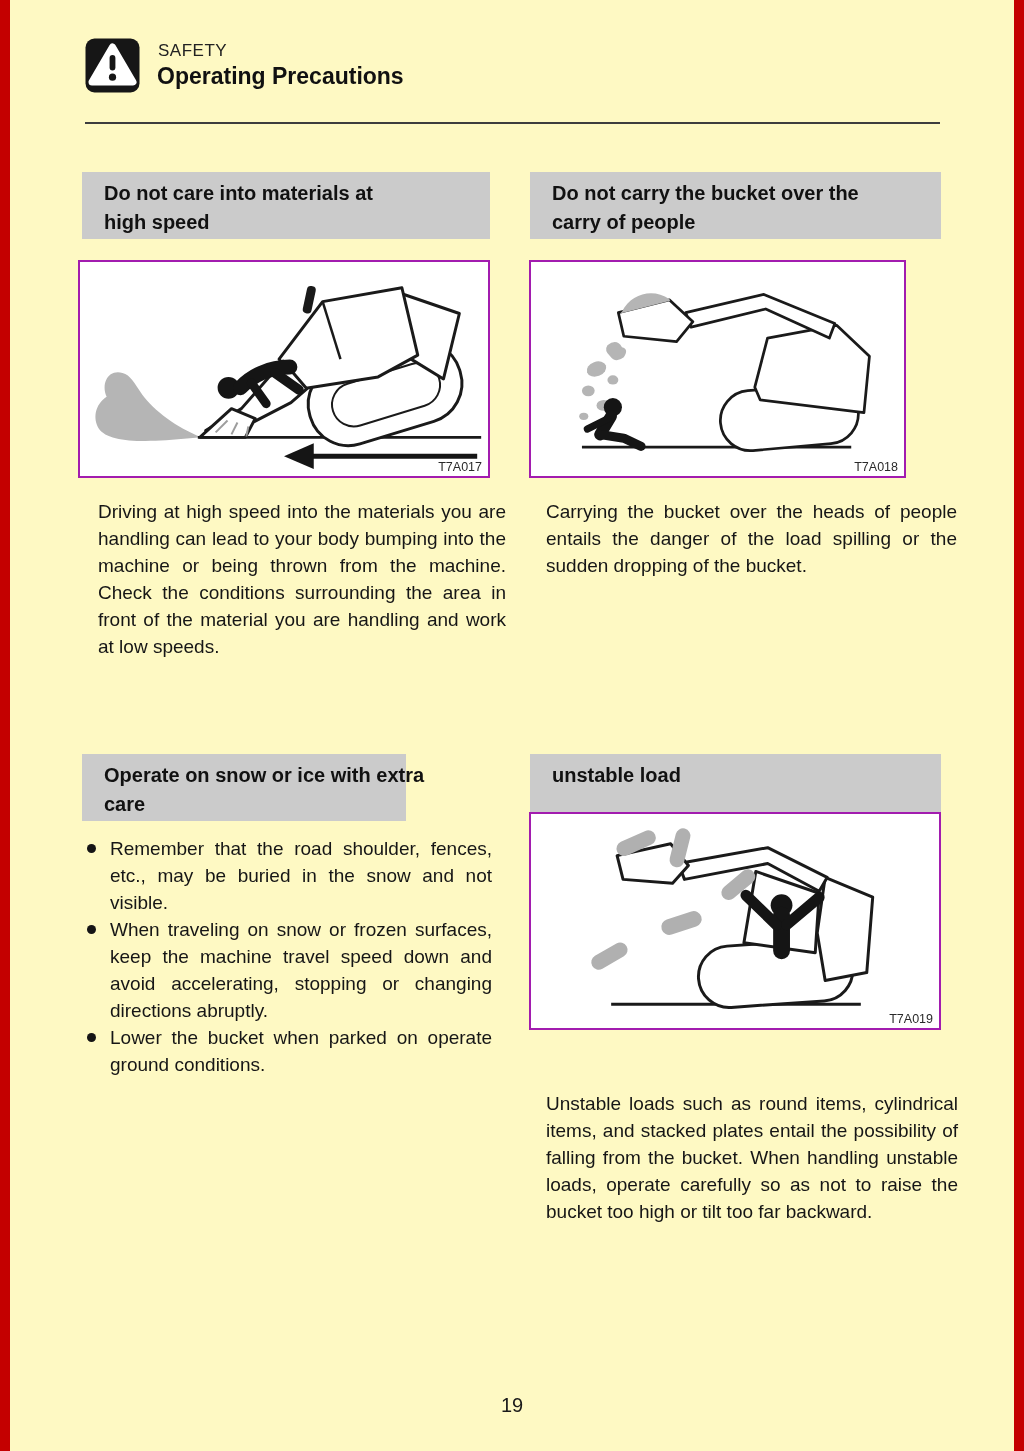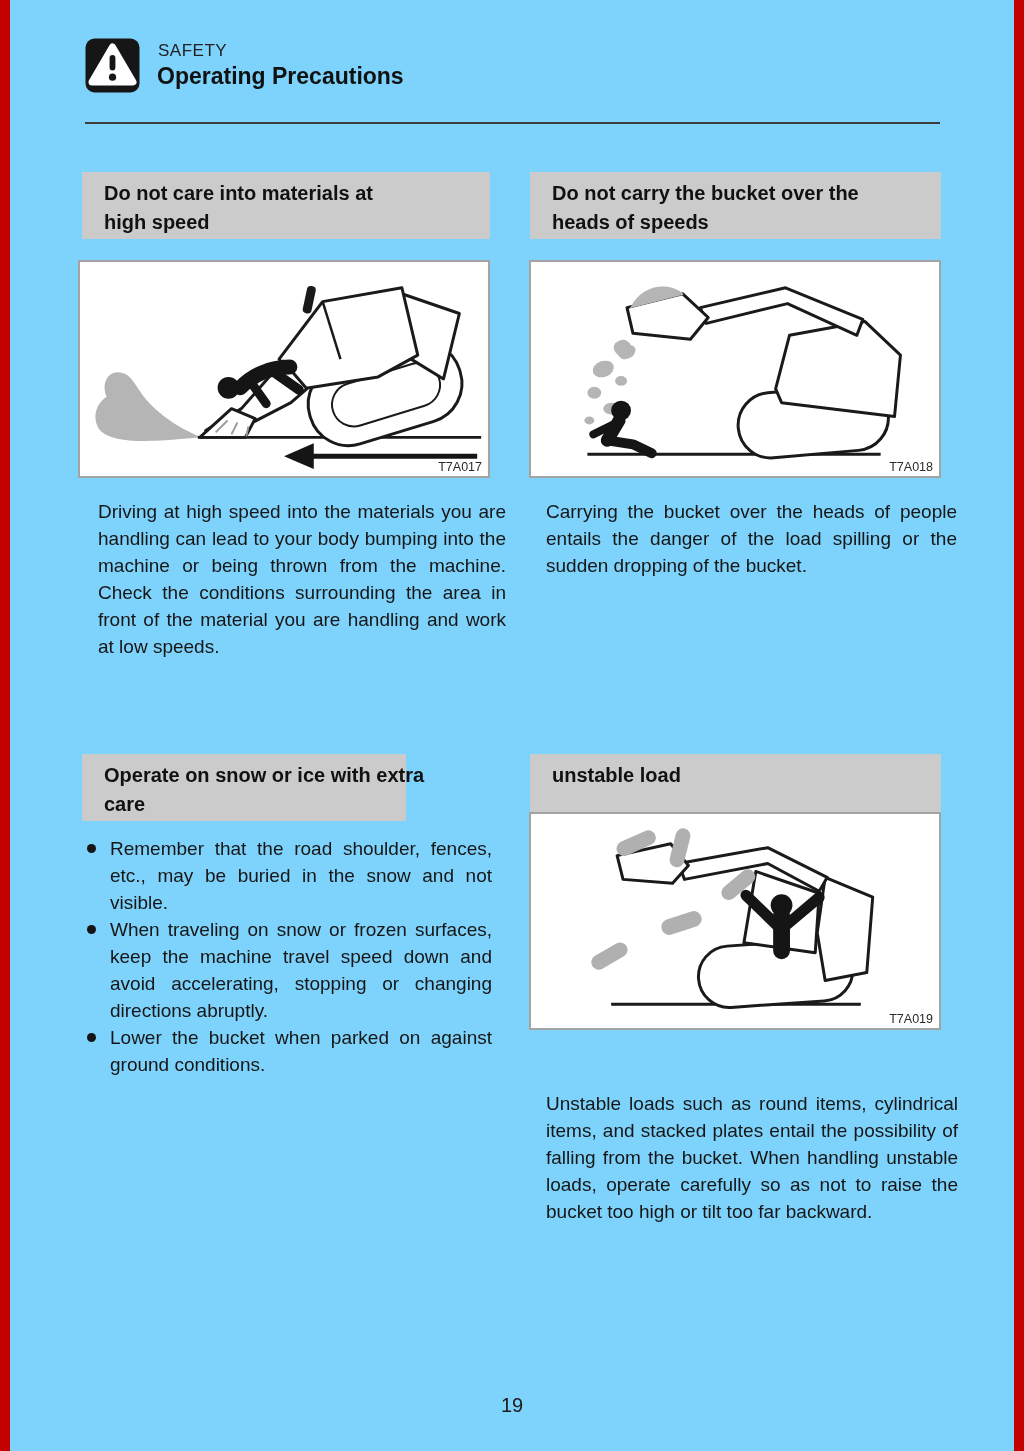--- a/index.html
+++ b/index.html
@@ -1,35 +1,35 @@
 <!DOCTYPE html>
 <html><head>
 <meta charset="utf-8">
 <style>
   html,body { margin:0; padding:0; background:#ffffff; }
   .page {
-    position:relative; width:1024px; height:1451px; background:#7dd3fc;
+    position:relative; width:1024px; height:1451px; background:#fef9c3;
     font-family:"Liberation Sans", sans-serif; color:#1a1a1a; overflow:hidden;
   }
   .edge { position:absolute; top:0; bottom:0; width:10px; background:#c40000; }
   .edge-left { left:0; } .edge-right { right:0; }
 
   .w-icon { position:absolute; left:84px; top:37px; width:57px; height:57px; }
   .kicker { position:absolute; left:158px; top:41px; font-size:17px; letter-spacing:.5px; color:#222; }
   .doc-title { position:absolute; left:157px; top:63px; font-size:23px; font-weight:bold; color:#111; }
   .rule { position:absolute; left:85px; top:122px; width:855px; height:2px; background:#3d3d3d; }
 
   .hbox {
     position:absolute; background:#cbcbcb; box-sizing:border-box;
     padding:7px 10px 0 22px; height:67px;
   }
   .hline { font-size:20px; font-weight:bold; line-height:29px; color:#111; white-space:nowrap; }
 
   .fig {
-    position:absolute; background:#fff; border:2px solid #a3a3a3; box-sizing:border-box;
+    position:absolute; background:#fff; border:2px solid #a21caf; box-sizing:border-box;
   }
   .fig svg { display:block; width:100%; height:100%; }
   .fig-label {
     position:absolute; right:3px; bottom:1px; font-size:12.5px; color:#2a2a2a;
     background:#fff; padding:0 3px; line-height:15px;
   }
 
   .body-text {
     position:absolute; margin:16px; font-size:19px; line-height:27px;
     text-align:justify; color:#161616;
@@ -95,23 +95,23 @@
         <path d="M400,196 L232,196" stroke="#151515" stroke-width="5"></path>
         <polygon points="205,196 235,183 235,209" fill="#151515"></polygon>
       </g>
     </svg>
     <span class="fig-label">T7A017</span>
   </div>
   <p class="body-text" style="left:82px; top:482px; width:408px;">Driving at high speed into the materials you are handling can lead to your body bumping into the machine or being thrown from the machine. Check the conditions surrounding the area in front of the material you are handling and work at low speeds.</p>
 
   <div class="hbox" style="left:530px; top:172px; width:411px;">
     <div class="hline">Do not carry the bucket over the</div>
-    <div class="hline">heads of speeds</div>
+    <div class="hline">carry of people</div>
   </div>
-  <div class="fig" style="left:529px; top:260px; width:412px; height:218px;">
+  <div class="fig" style="left:529px; top:260px; width:377px; height:218px;">
     <svg viewBox="0 0 410 216">
       <path d="M56,194 L352,194" stroke="#1a1a1a" stroke-width="3" fill="none"></path>
       <g stroke="#1a1a1a" stroke-width="3" fill="#ffffff" stroke-linejoin="round">
         <rect x="208" y="128" width="152" height="66" rx="33" transform="rotate(-5 284 161)"></rect>
         <polygon points="246,128 260,74 336,60 372,94 366,156 252,142"></polygon>
         <polygon points="334,58 256,26 170,46 176,62 258,42 328,74"></polygon>
         <polygon points="96,46 152,32 178,56 160,78 102,72"></polygon>
       </g>
       <path d="M100,45 C110,25 134,19 152,31 L153,33 L98,47 Z" fill="#b5b5b5"></path>
       <g fill="#b5b5b5">
@@ -147,21 +147,21 @@
     <div class="b-row">
       <span class="b-dot">
           <i></i>
         </span>
       <span class="b-text">When traveling on snow or frozen surfaces, keep the machine travel speed down and avoid accelerating, stopping or changing directions abruptly.</span>
     </div>
     <div class="b-row">
       <span class="b-dot">
           <i></i>
         </span>
-      <span class="b-text">Lower the bucket when parked on against ground conditions.</span>
+      <span class="b-text">Lower the bucket when parked on operate ground conditions.</span>
     </div>
   </div>
 
   <div class="hbox" style="left:530px; top:754px; width:411px;">
     <div class="hline">unstable load</div>
   </div>
   <div class="fig" style="left:529px; top:812px; width:412px; height:218px;">
     <svg viewBox="0 0 410 216">
       <path d="M80,192 L332,192" stroke="#1a1a1a" stroke-width="3" fill="none"></path>
       <g stroke="#1a1a1a" stroke-width="3" fill="#ffffff" stroke-linejoin="round">

